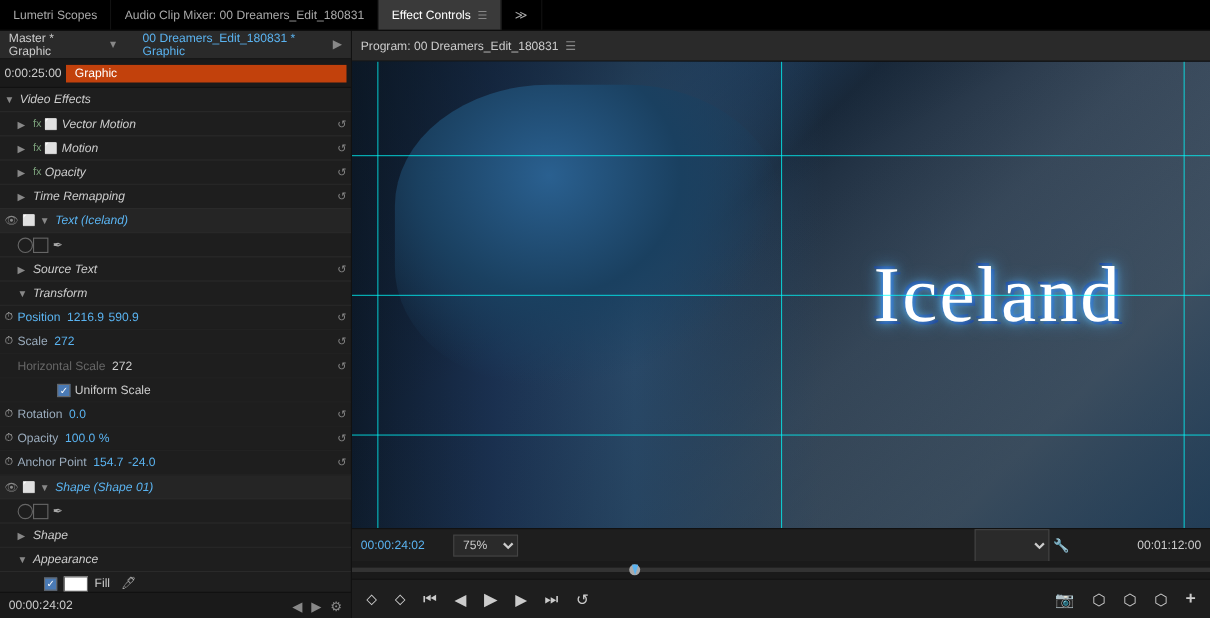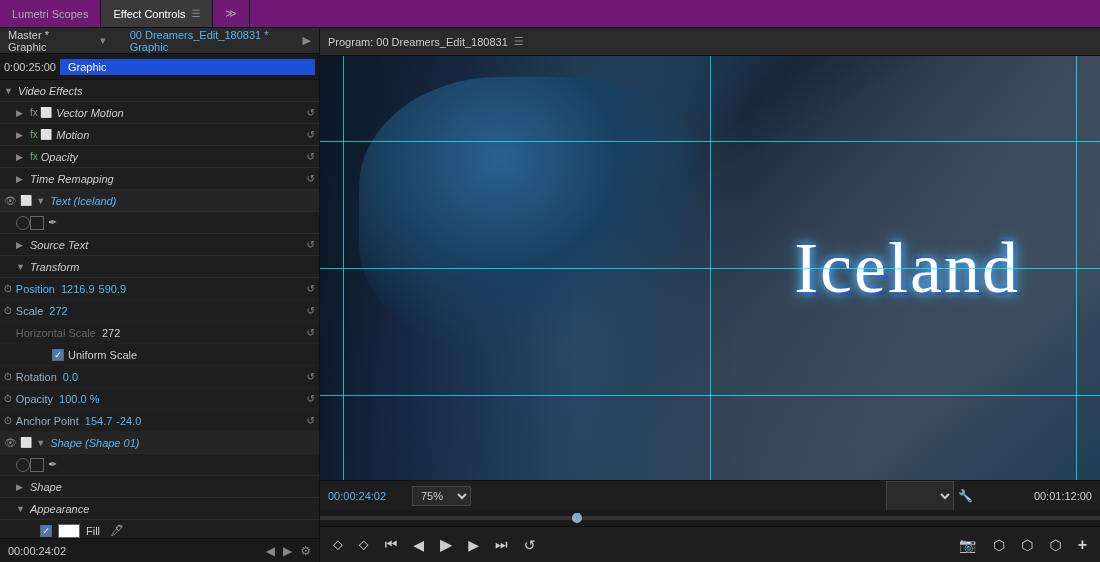--- a/index.html
+++ b/index.html
@@ -1,38 +1,38 @@
 <!DOCTYPE html>
 <html><head>
   <meta charset="utf-8">
   <style>
     * { box-sizing: border-box; margin: 0; padding: 0; }
     body { background: #1a1a1a; color: #ccc; font-family: Arial, sans-serif; font-size: 11px; width: 1100px; height: 562px; overflow: hidden; display: flex; flex-direction: column; }
 
     
-    .top-bar { display: flex; background: #701a75; border-bottom: 1px solid #111; height: 28px; align-items: center; flex-shrink: 0; }
+    .top-bar { display: flex; background: #000000; border-bottom: 1px solid #111; height: 28px; align-items: center; flex-shrink: 0; }
     .top-tab { padding: 0 12px; height: 100%; display: flex; align-items: center; color: #aaa; border-right: 1px solid #111; font-size: 11px; cursor: pointer; }
     .top-tab.active { background: #3a3a3a; color: #fff; }
     .top-tab-icon { margin-left: 6px; color: #888; font-size: 10px; }
 
     
     .main { display: flex; flex: 1; overflow: hidden; }
 
     
     .left-panel { width: 320px; background: #1e1e1e; display: flex; flex-direction: column; border-right: 1px solid #111; flex-shrink: 0; }
 
     .clip-row { display: flex; align-items: center; padding: 0 8px; height: 26px; background: #2a2a2a; border-bottom: 1px solid #111; flex-shrink: 0; gap: 20px; }
     .clip-label { color: #ccc; font-size: 11px; }
     .clip-name { color: #5ab3f0; font-size: 11px; margin-left: 4px; }
     .arrow-btn { color: #888; margin-left: 4px; cursor: pointer; }
 
     
     .timeline-strip { height: 26px; background: #1a1a1a; border-bottom: 1px solid #111; flex-shrink: 0; display: flex; align-items: center; padding: 0 4px; }
     .time-label { color: #ccc; font-size: 11px; }
-    .graphic-label { background: #1d4ed8; color: #fff; font-size: 11px; padding: 2px 8px; margin-left: 4px; flex: 1; }
+    .graphic-label { background: #c2410c; color: #fff; font-size: 11px; padding: 2px 8px; margin-left: 4px; flex: 1; }
 
     
     .effect-list { flex: 1; overflow-y: auto; overflow-x: hidden; }
     .effect-list::-webkit-scrollbar { width: 6px; }
     .effect-list::-webkit-scrollbar-track { background: #1a1a1a; }
     .effect-list::-webkit-scrollbar-thumb { background: #444; }
 
     .section-row { display: flex; align-items: center; padding: 2px 4px; height: 22px; border-bottom: 1px solid #2a2a2a; }
     .section-label { color: #ccc; font-size: 11px; font-style: italic; }
     .section-label.blue { color: #5ab3f0; }
@@ -101,20 +101,23 @@
     .left-bottom { height: 24px; background: #1a1a1a; border-top: 1px solid #111; display: flex; align-items: center; padding: 0 8px; flex-shrink: 0; }
     .nav-btns { display: flex; gap: 8px; margin-left: auto; }
     .nav-btn { color: #888; font-size: 12px; cursor: pointer; }
   </style>
 </head>
 <body>
 
 <div class="top-bar">
   <div class="top-tab">
     <span>Lumetri Scopes</span>
+  </div>
+  <div class="top-tab">
+    <span>Audio Clip Mixer: 00 Dreamers_Edit_180831</span>
   </div>
   <div class="top-tab active">
     <span>Effect Controls</span>
     <span class="top-tab-icon">☰</span>
   </div>
   <div class="top-tab">
     <span>≫</span>
   </div>
 </div>
 

